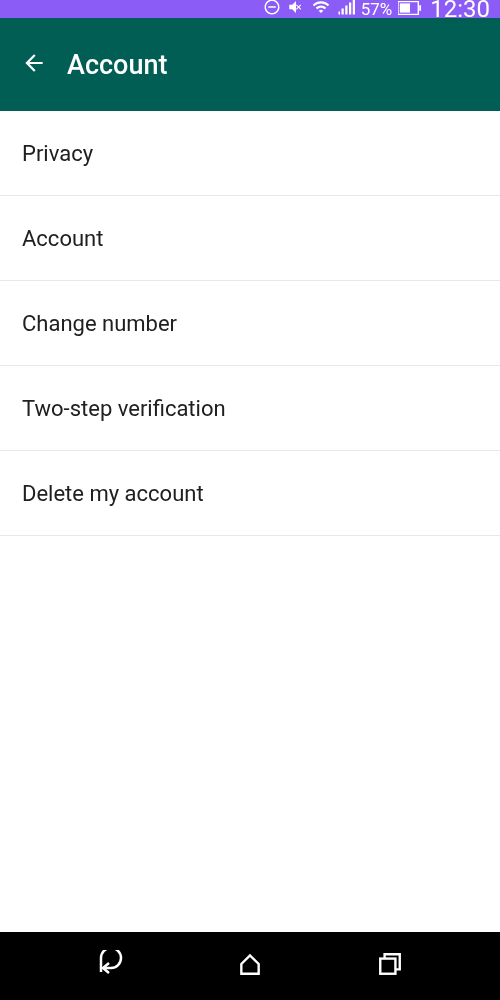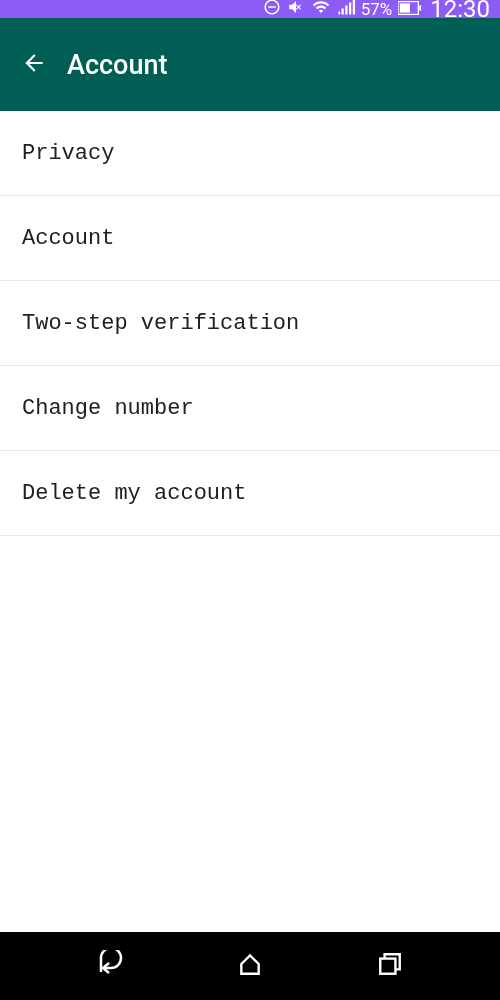--- a/index.html
+++ b/index.html
@@ -67,21 +67,20 @@
     }
     .list-item {
       height: 85px;
       display: flex;
       align-items: center;
       padding: 0 22px;
       border-bottom: 1px solid #e8e8e8;
       font-size: 22px;
       color: #202020;
       cursor: pointer;
-      font-family: Liberation Mono, monospace;
     }
     .nav-bar {
       height: 68px;
       background: #000000;
       display: flex;
       align-items: center;
       justify-content: space-around;
       padding: 0 40px;
     }
     .nav-btn {
@@ -144,24 +143,24 @@
 </div>
 
 <div class="list">
   <div class="list-item">
     <span>Privacy</span>
   </div>
   <div class="list-item">
     <span>Account</span>
   </div>
   <div class="list-item">
-    <span>Two-step verification</span>
+    <span>Change number</span>
   </div>
   <div class="list-item">
-    <span>Change number</span>
+    <span>Two-step verification</span>
   </div>
   <div class="list-item">
     <span>Delete my account</span>
   </div>
 </div>
 
 <div class="nav-bar">
   <div class="nav-btn">
     <span>
       <svg width="30" height="28" viewBox="0 0 30 28" stroke-width="2.5">

